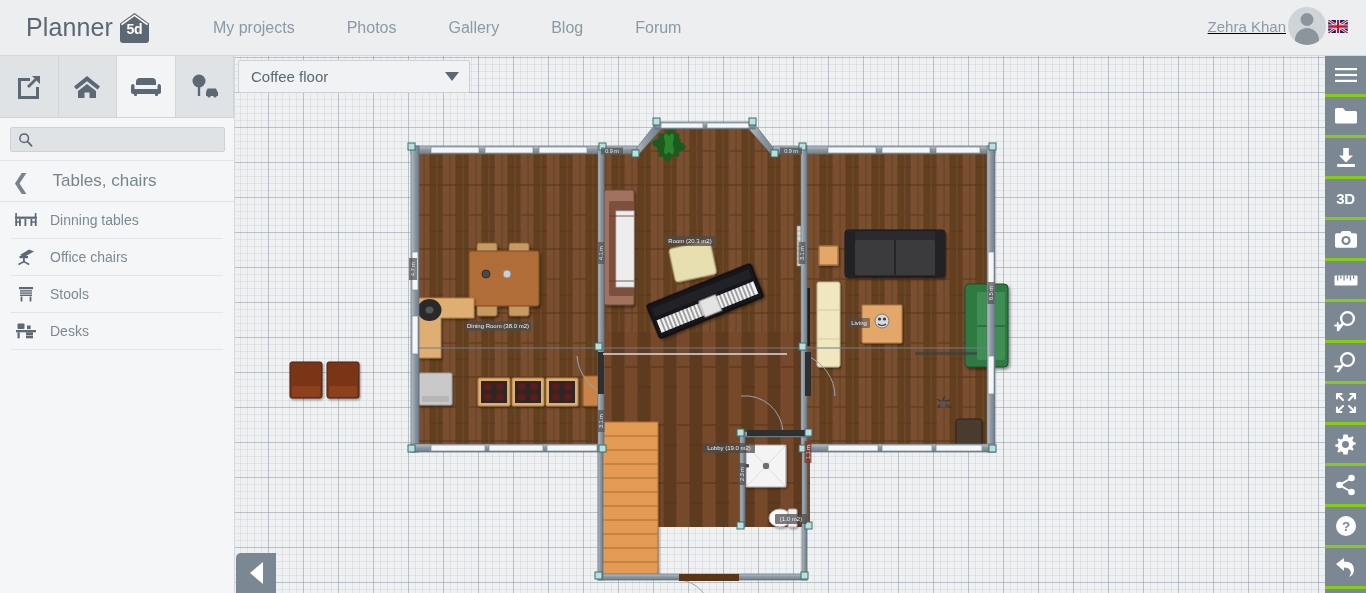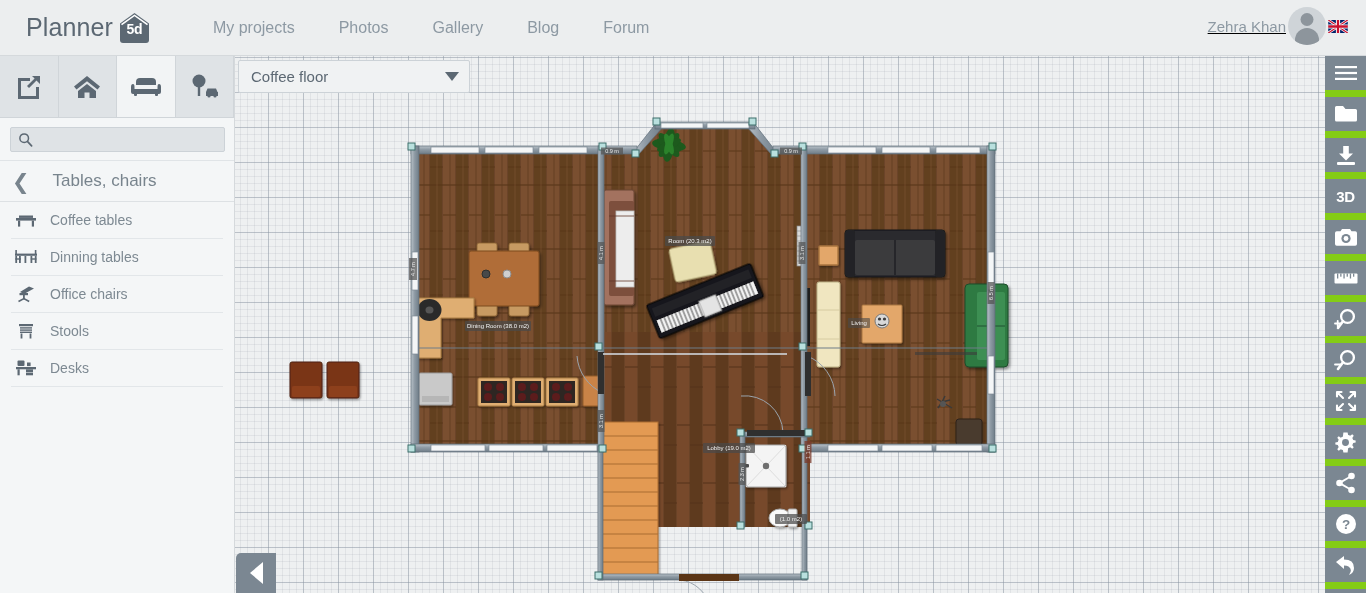--- a/index.html
+++ b/index.html
@@ -38,21 +38,21 @@
   .brand-badge .house {
     position: absolute; left: 0; top: 0;
     width: 33px; height: 32px;
   }
   .brand-badge .five-d {
     position: absolute; left: 0; top: 9px; width: 33px;
     text-align: center;
     font-size: 14px; font-weight: bold; color: #ffffff;
     letter-spacing: -0.4px;
   }
-  .navlinks { display: flex; align-items: flex-end; gap: 0px; }
+  .navlinks { display: flex; align-items: flex-end; gap: 8px; }
   .navlink {
     font-size: 16px; color: #8d99a3;
     padding: 6px 22px; cursor: pointer;
     text-decoration: none; white-space: nowrap;
   }
   .header-right {
     position: absolute; right: 0; top: 0; height: 52px;
     display: flex; align-items: center; gap: 2px;
     padding-right: 18px;
     text-decoration: underline;
@@ -205,21 +205,21 @@
     position: absolute; right: 0; top: 56px;
     width: 41px; height: 537px;
     background: #7b8792;
     z-index: 40;
     display: flex; flex-direction: column;
   }
   .rtbtn {
     height: 41px; width: 41px;
     display: flex; align-items: center; justify-content: center;
     cursor: pointer;
-    border-bottom: 7px solid #84cc16;
+    border-bottom: 3px solid #84cc16;
     position: relative;
   }
   .rtbtn .txt3d {
     color: #fff; font-size: 15px; font-weight: bold; letter-spacing: -.3px;
   }
   .rtbtn svg { display: block; }
 </style>
 </head>
 <body>
 
@@ -299,31 +299,20 @@
       <input type="text" placeholder="" style="">
     </div>
   </div>
 
   <div class="cat-header">
     <span class="back">❮</span>
     <span class="title">Tables, chairs</span>
   </div>
 
   <ul class="catlist">
-    <li class="catitem">
-      <span class="cicon">
-        <svg width="22" height="16" viewBox="0 0 22 16">
-          <rect x="1" y="6" width="20" height="2.6" fill="#5c6873"></rect>
-          <rect x="4" y="3.5" width="14" height="2.4" fill="#5c6873"></rect>
-          <rect x="3" y="8.6" width="2.2" height="6" fill="#5c6873"></rect>
-          <rect x="16.8" y="8.6" width="2.2" height="6" fill="#5c6873"></rect>
-        </svg>
-      </span>
-      <span class="clabel">Coffee tables</span>
-    </li>
     <li class="catitem">
       <span class="cicon">
         <svg width="24" height="16" viewBox="0 0 24 16">
           <rect x="1" y="4.6" width="22" height="2.2" fill="#5c6873"></rect>
           <rect x="1.3" y="7" width="1.8" height="7" fill="#5c6873"></rect>
           <rect x="5" y="7" width="1.8" height="7" fill="#5c6873"></rect>
           <rect x="10.5" y="7" width="1.8" height="7" fill="#5c6873"></rect>
           <rect x="16.5" y="7" width="1.8" height="7" fill="#5c6873"></rect>
           <rect x="20.8" y="7" width="1.8" height="7" fill="#5c6873"></rect>
           <rect x="1.3" y="1" width="1.6" height="4" fill="#5c6873"></rect>

